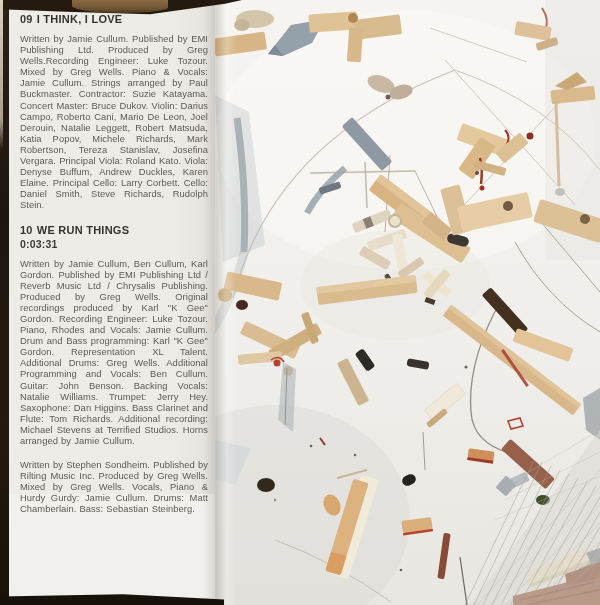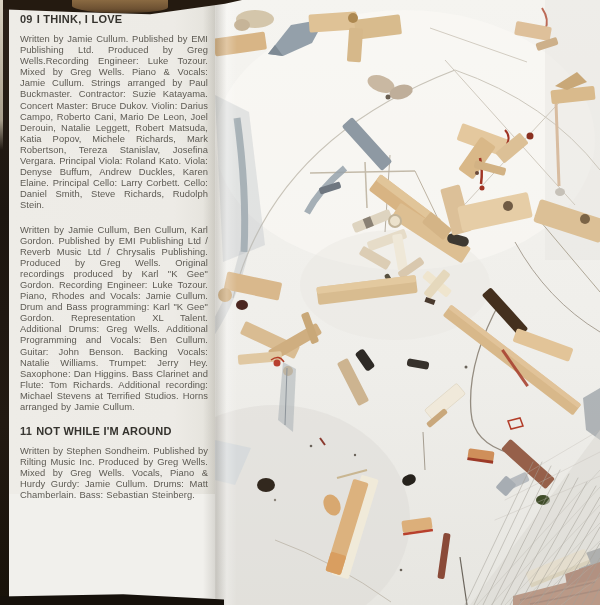--- a/index.html
+++ b/index.html
@@ -83,27 +83,28 @@
   <div class="text-page">
 
     <div class="track">
       <div class="track-heading">
         <span class="num">09</span><span class="title">I THINK, I LOVE</span>
       </div>
       <p class="credits">Written by Jamie Cullum. Published by EMI Publishing Ltd. Produced by Greg Wells.Recording Engineer: Luke Tozour. Mixed by Greg Wells. Piano &amp; Vocals: Jamie Cullum. Strings arranged by Paul Buckmaster. Contractor: Suzie Katayama. Concert Master: Bruce Dukov. Violin: Darius Campo, Roberto Cani, Mario De Leon, Joel Derouin, Natalie Leggett, Robert Matsuda, Katia Popov, Michele Richards, Mark Robertson, Tereza Stanislav, Josefina Vergara. Principal Viola: Roland Kato. Viola: Denyse Buffum, Andrew Duckles, Karen Elaine. Principal Cello: Larry Corbett. Cello: Daniel Smith, Steve Richards, Rudolph Stein.</p>
     </div>
 
     <div class="track">
+      <div class="track-heading">
+        <span class="num">10</span><span class="title">WE RUN THINGS</span>
+      </div>
+      <div class="duration">0:03:31</div>
       <p class="credits">Written by Jamie Cullum, Ben Cullum, Karl Gordon. Published by EMI Publishing Ltd / Reverb Music Ltd / Chrysalis Publishing. Produced by Greg Wells. Original recordings produced by Karl "K Gee" Gordon. Recording Engineer: Luke Tozour. Piano, Rhodes and Vocals: Jamie Cullum. Drum and Bass programming: Karl "K Gee" Gordon. Representation XL Talent. Additional Drums: Greg Wells. Additional Programming and Vocals: Ben Cullum. Guitar: John Benson. Backing Vocals: Natalie Williams. Trumpet: Jerry Hey. Saxophone: Dan Higgins. Bass Clarinet and Flute: Tom Richards. Additional recording: Michael Stevens at Terrified Studios. Horns arranged by Jamie Cullum.</p>
     </div>
 
     <div class="track">
-      <div class="track-heading">
-        <span class="num">11</span><span class="title">NOT WHILE I'M AROUND</span>
-      </div>
       <p class="credits">Written by Stephen Sondheim. Published by Rilting Music Inc. Produced by Greg Wells. Mixed by Greg Wells. Vocals, Piano &amp; Hurdy Gurdy: Jamie Cullum. Drums: Matt Chamberlain. Bass: Sebastian Steinberg.</p>
     </div>
 
   </div>
 
   <div class="art-page">
     <svg width="385" height="605" viewBox="0 0 385 605" xmlns="http://www.w3.org/2000/svg">
       <defs>
         <linearGradient id="bg" x1="0" y1="0" x2="0" y2="1">
           <stop offset="0" stop-color="#f5f4f0"></stop>

